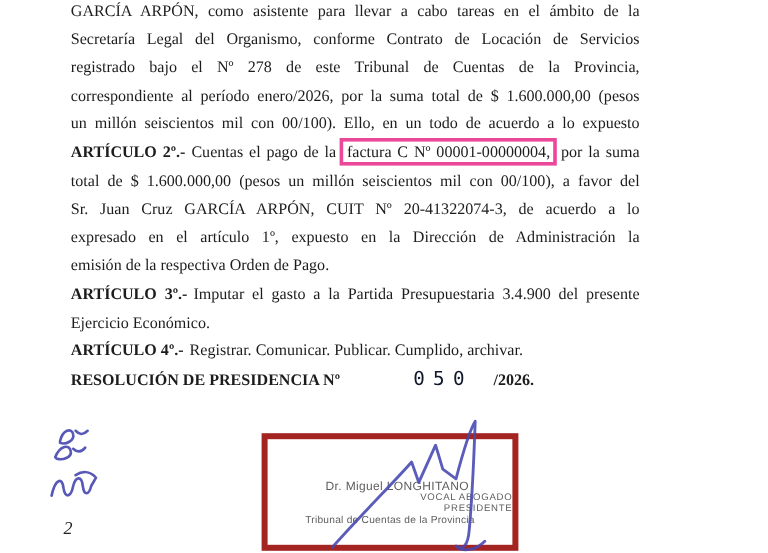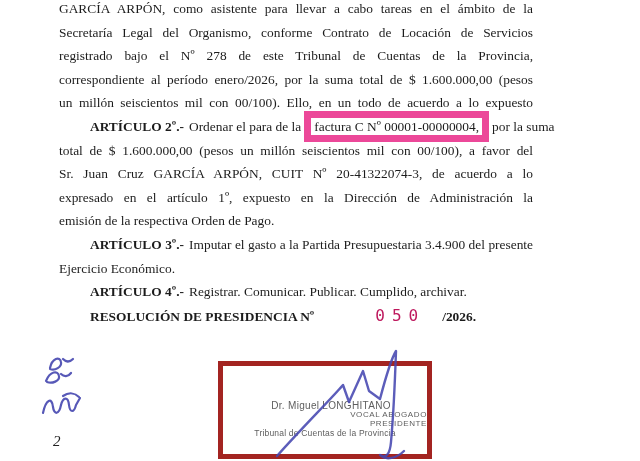--- a/index.html
+++ b/index.html
@@ -32,35 +32,34 @@
     text-align-last: justify;
     white-space: nowrap;
     overflow: visible;
   }
   .ln.last {
     text-align-last: left;
   }
   .lbl {
     font-weight: bold;
     margin-right: 5px;
-    margin-left: 31px;
   }
   .hl {
-    border: 7px solid #ec4899;
+    border: 3px solid #ec4899;
     padding: 1px 3px;
     margin: 0 3px;
     white-space: nowrap;
   }
   .stamp-num {
     display: inline-block;
     margin-left: 56px;
     font-family: "DejaVu Sans Mono", monospace;
     font-size: 16px;
     letter-spacing: 7px;
-    color: #be185d;
+    color: #0f172a;
     vertical-align: baseline;
   }
   .res-year {
     font-weight: bold;
     margin-left: 17px;
   }
   
   .pgnum {
     position: absolute;
     left: 53px;
@@ -108,21 +107,21 @@
 <div class="canvas">
 
   <div class="doc">
     <div class="ln">GARCÍA ARPÓN, como asistente para llevar a cabo tareas en el ámbito de la</div>
     <div class="ln">Secretaría Legal del Organismo, conforme Contrato de Locación de Servicios</div>
     <div class="ln">registrado bajo el Nº 278 de este Tribunal de Cuentas de la Provincia,</div>
     <div class="ln">correspondiente al período enero/2026, por la suma total de $ 1.600.000,00 (pesos</div>
     <div class="ln">un millón seiscientos mil con 00/100). Ello, en un todo de acuerdo a lo expuesto</div>
 
     <div class="ln">
-      <span class="lbl">ARTÍCULO 2º.-</span><span>Ordenar el para de la</span><span class="hl">factura C Nº 00001-00000004,</span><span>por la suma</span>
+      <span class="lbl">ARTÍCULO 2º.-</span><span>Cuentas el pago de la</span><span class="hl">factura C Nº 00001-00000004,</span><span>por la suma</span>
     </div>
     <div class="ln">total de $ 1.600.000,00 (pesos un millón seiscientos mil con 00/100), a favor del</div>
     <div class="ln">Sr. Juan Cruz GARCÍA ARPÓN, CUIT Nº 20-41322074-3, de acuerdo a lo</div>
     <div class="ln">expresado en el artículo 1º, expuesto en la Dirección de Administración la</div>
     <div class="ln last">emisión de la respectiva Orden de Pago.</div>
 
     <div class="ln">
       <span class="lbl">ARTÍCULO 3º.-</span><span>Imputar el gasto a la Partida Presupuestaria 3.4.900 del presente</span>
     </div>
     <div class="ln last">Ejercicio Económico.</div>

